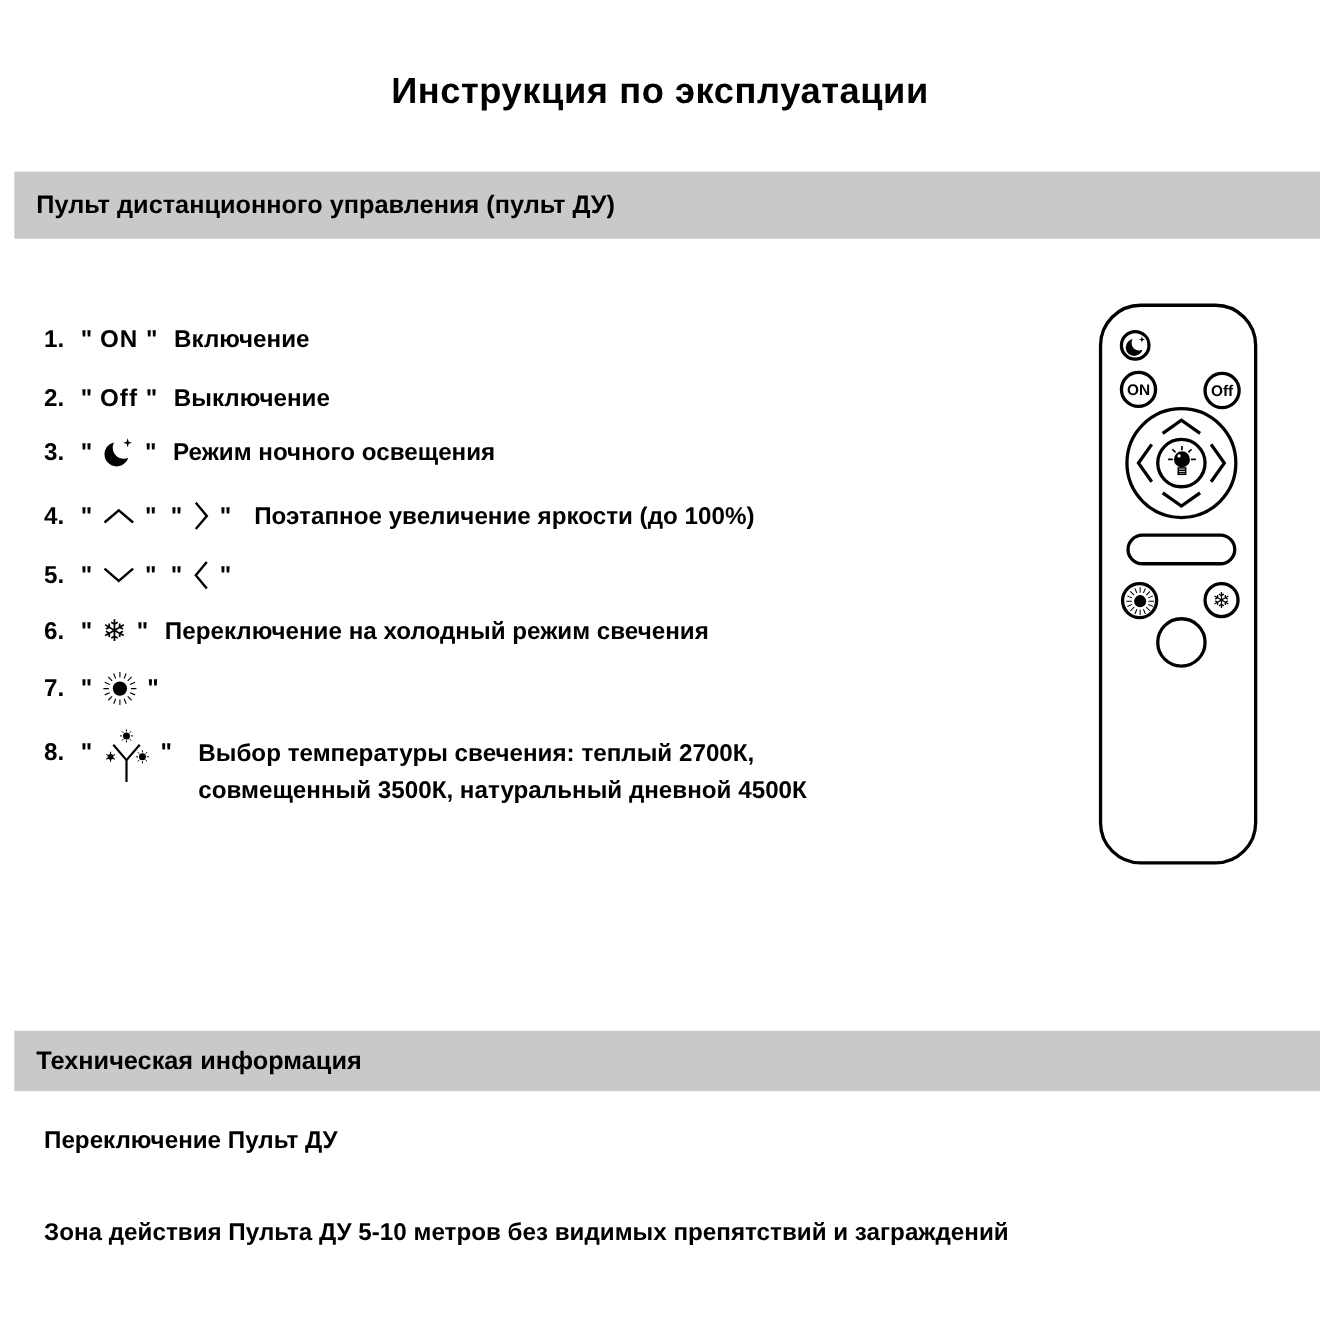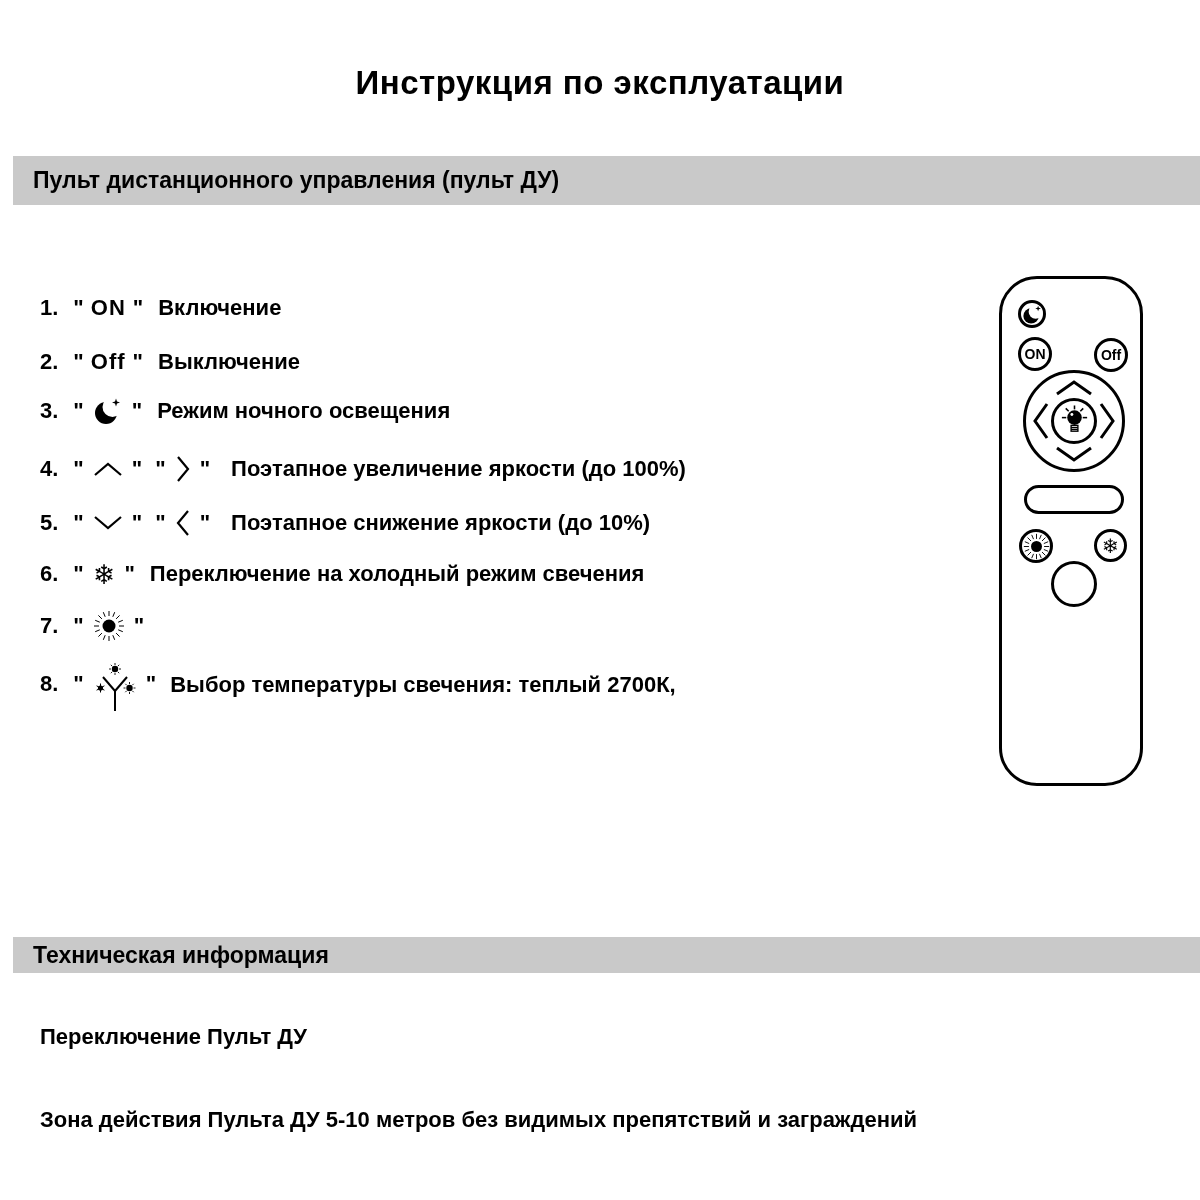--- a/index.html
+++ b/index.html
@@ -11,40 +11,40 @@
   }
   .title {
     position:absolute; top:64px; left:0; width:1200px;
     text-align:center; font-size:33px; letter-spacing:0.5px;
   }
   .bar {
     position:absolute; left:13px; width:1187px; background:#c9c9c9;
     display:flex; align-items:center; padding-left:20px;
     font-size:23px;
   }
-  .bar1 { top:156px; height:49px; }
-  .bar2 { top:937px; height:36px; }
+  .bar1 { top:156px; height:61px; }
+  .bar2 { top:937px; height:55px; }
 
   .item {
     position:absolute; left:40px; display:flex; align-items:center;
     font-size:22px; white-space:nowrap; height:34px;
   }
   .item .num { margin-right:13px; }
   .item .quo { margin:0 2px; }
   .item .tok { margin:0 5px; letter-spacing:1px; }
   .item .ico { display:flex; align-items:center; margin:0 7px; }
   .item .desc { margin-left:13px; }
   .item.pair .desc { margin-left:19px; }
   .item .gap { width:9px; }
 
   .item8 { position:absolute; left:40px; top:668px; display:flex; align-items:flex-start; font-size:22px; }
   .item8 .num { margin-right:13px; line-height:32px; }
   .item8 .quo { line-height:32px; margin:0 2px; }
   .item8 .ico { margin:0 6px; margin-top:-6px; }
-  .item8 .descs { margin-left:12px; line-height:33px; }
+  .item8 .descs { margin-left:22px; line-height:33px; }
 
   .glyph-snow { font-family:"DejaVu Sans", sans-serif; font-size:27px; line-height:27px; font-weight:400; }
 
   
   .remote {
     position:absolute; left:999px; top:276px; width:144px; height:510px;
     border:3.5px solid #000; border-radius:38px; background:#fff;
   }
   .rbtn { position:absolute; border:3px solid #000; border-radius:50%; background:#fff;
           display:flex; align-items:center; justify-content:center; }
@@ -146,21 +146,20 @@
     </span>
     <span class="quo">"</span>
     <span class="gap"></span>
     <span class="quo">"</span>
     <span class="ico">
       <svg width="16" height="30" viewBox="0 0 16 30">
           <polyline points="13,3 3,15 13,27" fill="none" stroke="#000" stroke-width="2.2"></polyline>
         </svg>
     </span>
     <span class="quo">"</span>
-    <span class="desc">Поэтапное снижение яркости (до 10%)</span>
   </div>
 
   <div class="item" style="top:557px">
     <span class="num">6.</span>
     <span class="quo">"</span>
     <span class="ico glyph-snow">❄</span>
     <span class="quo">"</span>
     <span class="desc">Переключение на холодный режим свечения</span>
   </div>
 
@@ -232,20 +231,21 @@
           <line x1="33.3" y1="21.8" x2="34.7" y2="23.2"></line>
             <line x1="40.3" y1="28.8" x2="41.7" y2="30.2"></line>
           <line x1="41.7" y1="21.8" x2="40.3" y2="23.2"></line>
             <line x1="34.7" y1="28.8" x2="33.3" y2="30.2"></line>
         </g>
       </svg>
     </span>
     <span class="quo">"</span>
     <span class="descs">
       <div>Выбор температуры свечения: теплый 2700К,</div>
+      <div>совмещенный 3500К, натуральный дневной 4500К</div>
     </span>
   </div>
 
   <div class="remote">
 
     <div class="rbtn btn-moon">
       <span>
         <svg width="21" height="21" viewBox="0 0 30 30">
           <circle cx="13" cy="17" r="11" fill="#000"></circle>
           <circle cx="19.5" cy="11" r="10" fill="#fff"></circle>

